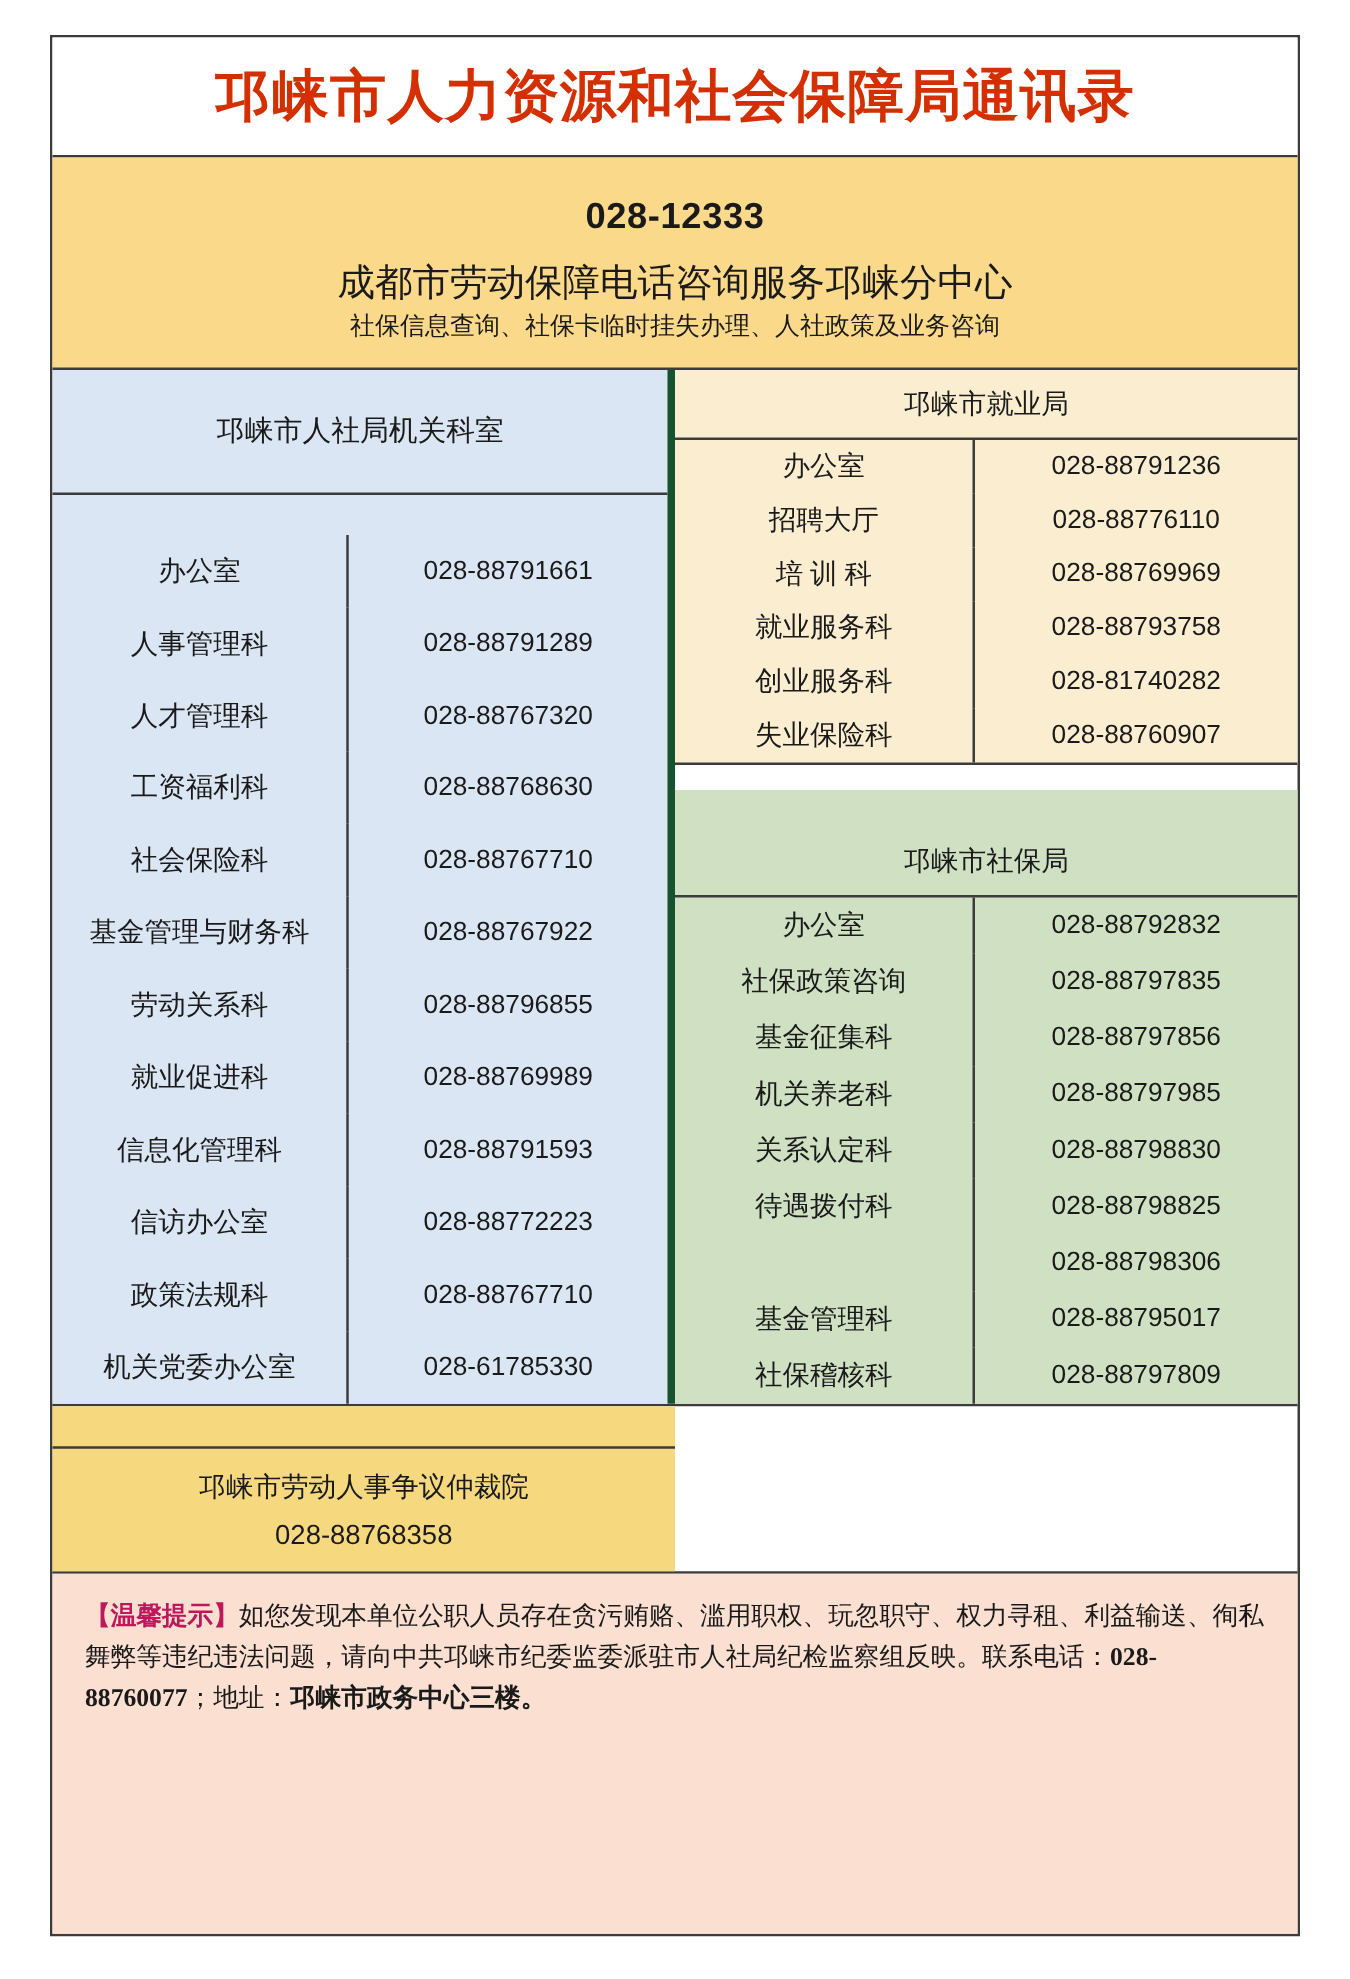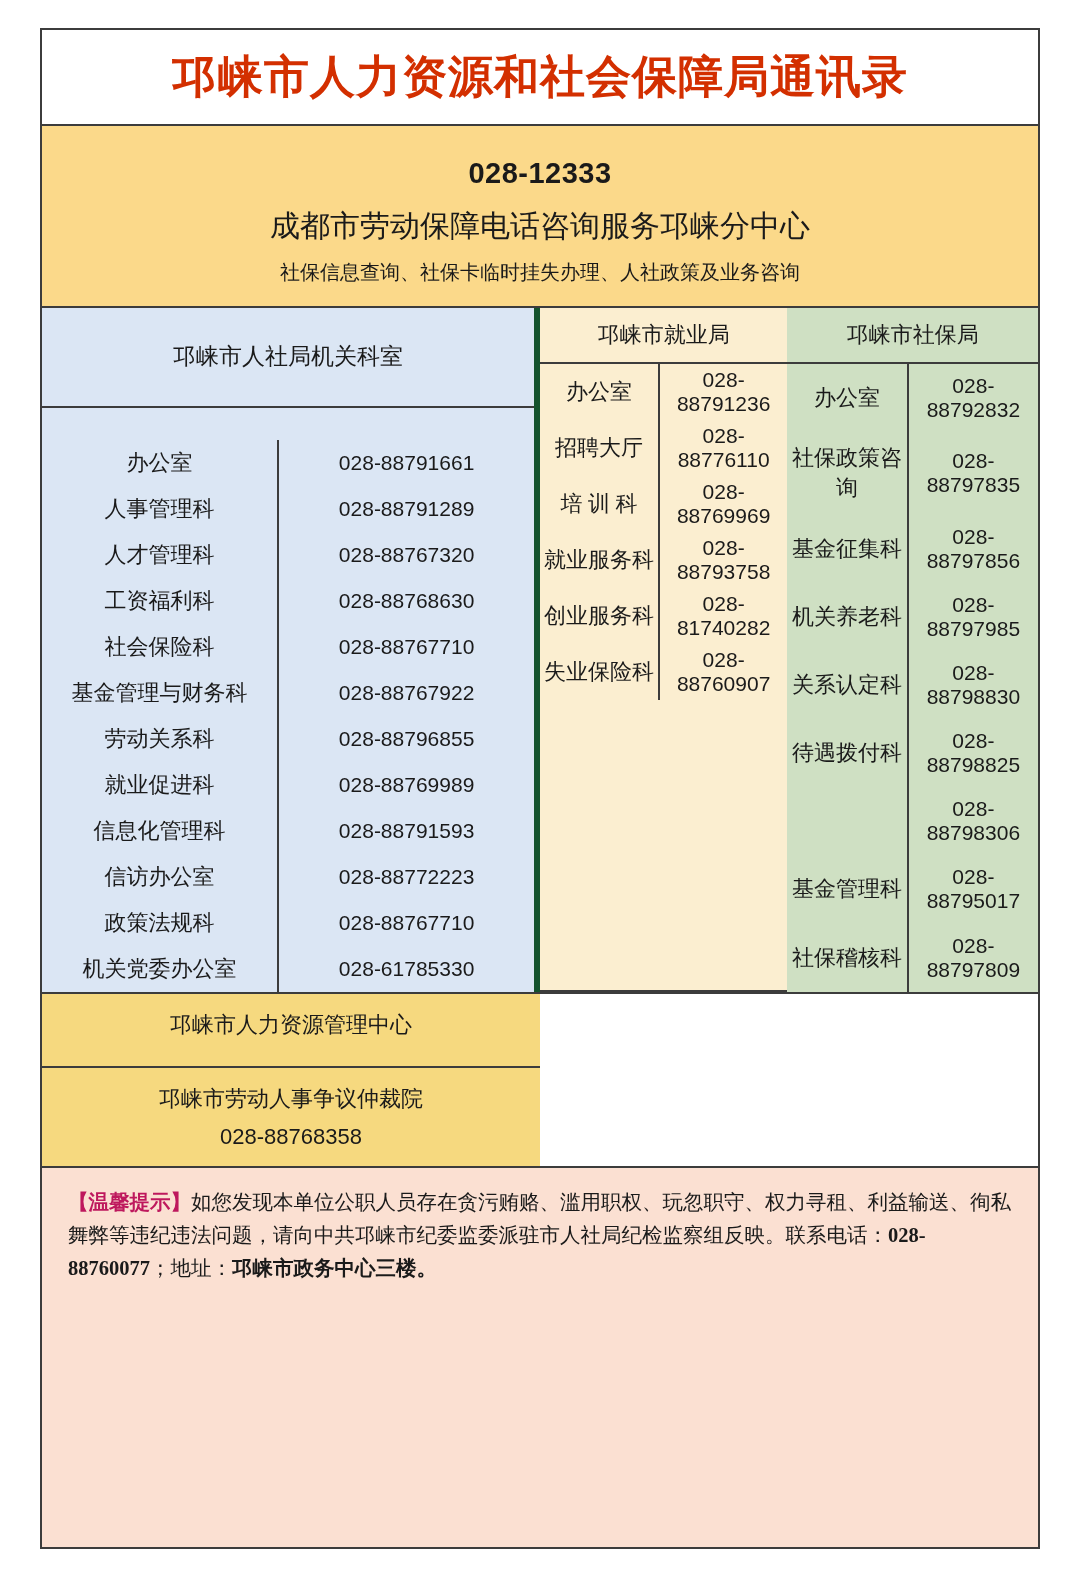--- a/index.html
+++ b/index.html
@@ -54,21 +54,20 @@
   }
   .hotline .number {
     font-size: 29px;
     font-weight: bold;
     letter-spacing: 0.5px;
     margin-bottom: 16px;
     font-family: "Liberation Sans", sans-serif;
   }
   .hotline .center-name {
     font-size: 30px;
-    margin-bottom: 12px;
   }
   .hotline .desc {
     font-size: 20px;
   }
 
   
   .mid {
     display: flex;
     border-bottom: 2px solid #3c3c3c;
     flex: 0 0 auto;
@@ -79,21 +78,22 @@
     border-right: 6px solid #14532d;
     background: #dbe6f4;
     display: flex;
     flex-direction: column;
     gap: 32px;
   }
   .col-right {
     width: 50%;
     box-sizing: border-box;
     display: flex;
-    flex-direction: row;
+    flex-direction: column;
+    gap: 20px;
   }
 
   .block-head {
     text-align: center;
     font-size: 22px;
     padding: 12px 6px;
     box-sizing: border-box;
   }
   .left-head {
     height: 98px;
@@ -149,20 +149,21 @@
 
   
   .ssb {
     background: #cfe0c3;
     flex: 1;
     display: flex;
     flex-direction: column;
   }
   .ssb .block-head {
     border-bottom: 2px solid #3c3c3c;
+    margin-top: 30px;
   }
   .ssb .ssb-body { flex: 1; display: flex; }
   .ssb table.phones { height: 100%; }
   .ssb table.phones td { height: 37px; }
 
   
   .lower {
     display: flex;
     border-bottom: 2px solid #3c3c3c;
   }
@@ -380,21 +381,20 @@
           </div>
         </div>
 
       </div>
     </div>
 
     <div class="lower">
 
       <div class="lower-right">
         <div class="lr-cell divider">
-          <div class="nm">邛崃市人力资源管理中心</div>
         </div>
         <div class="lr-cell">
           <div class="nm">邛崃市劳动人事争议仲裁院</div>
           <div class="tel">028-88768358</div>
         </div>
       </div>
     </div>
 
     <div class="notice">
       <span class="tag">【温馨提示】</span><span>如您发现本单位公职人员存在贪污贿赂、滥用职权、玩忽职守、权力寻租、利益输送、徇私舞弊等违纪违法问题，请向中共邛崃市纪委监委派驻市人社局纪检监察组反映。联系电话：</span><b>028-88760077</b><span>；地址：</span><b>邛崃市政务中心三楼。</b>

